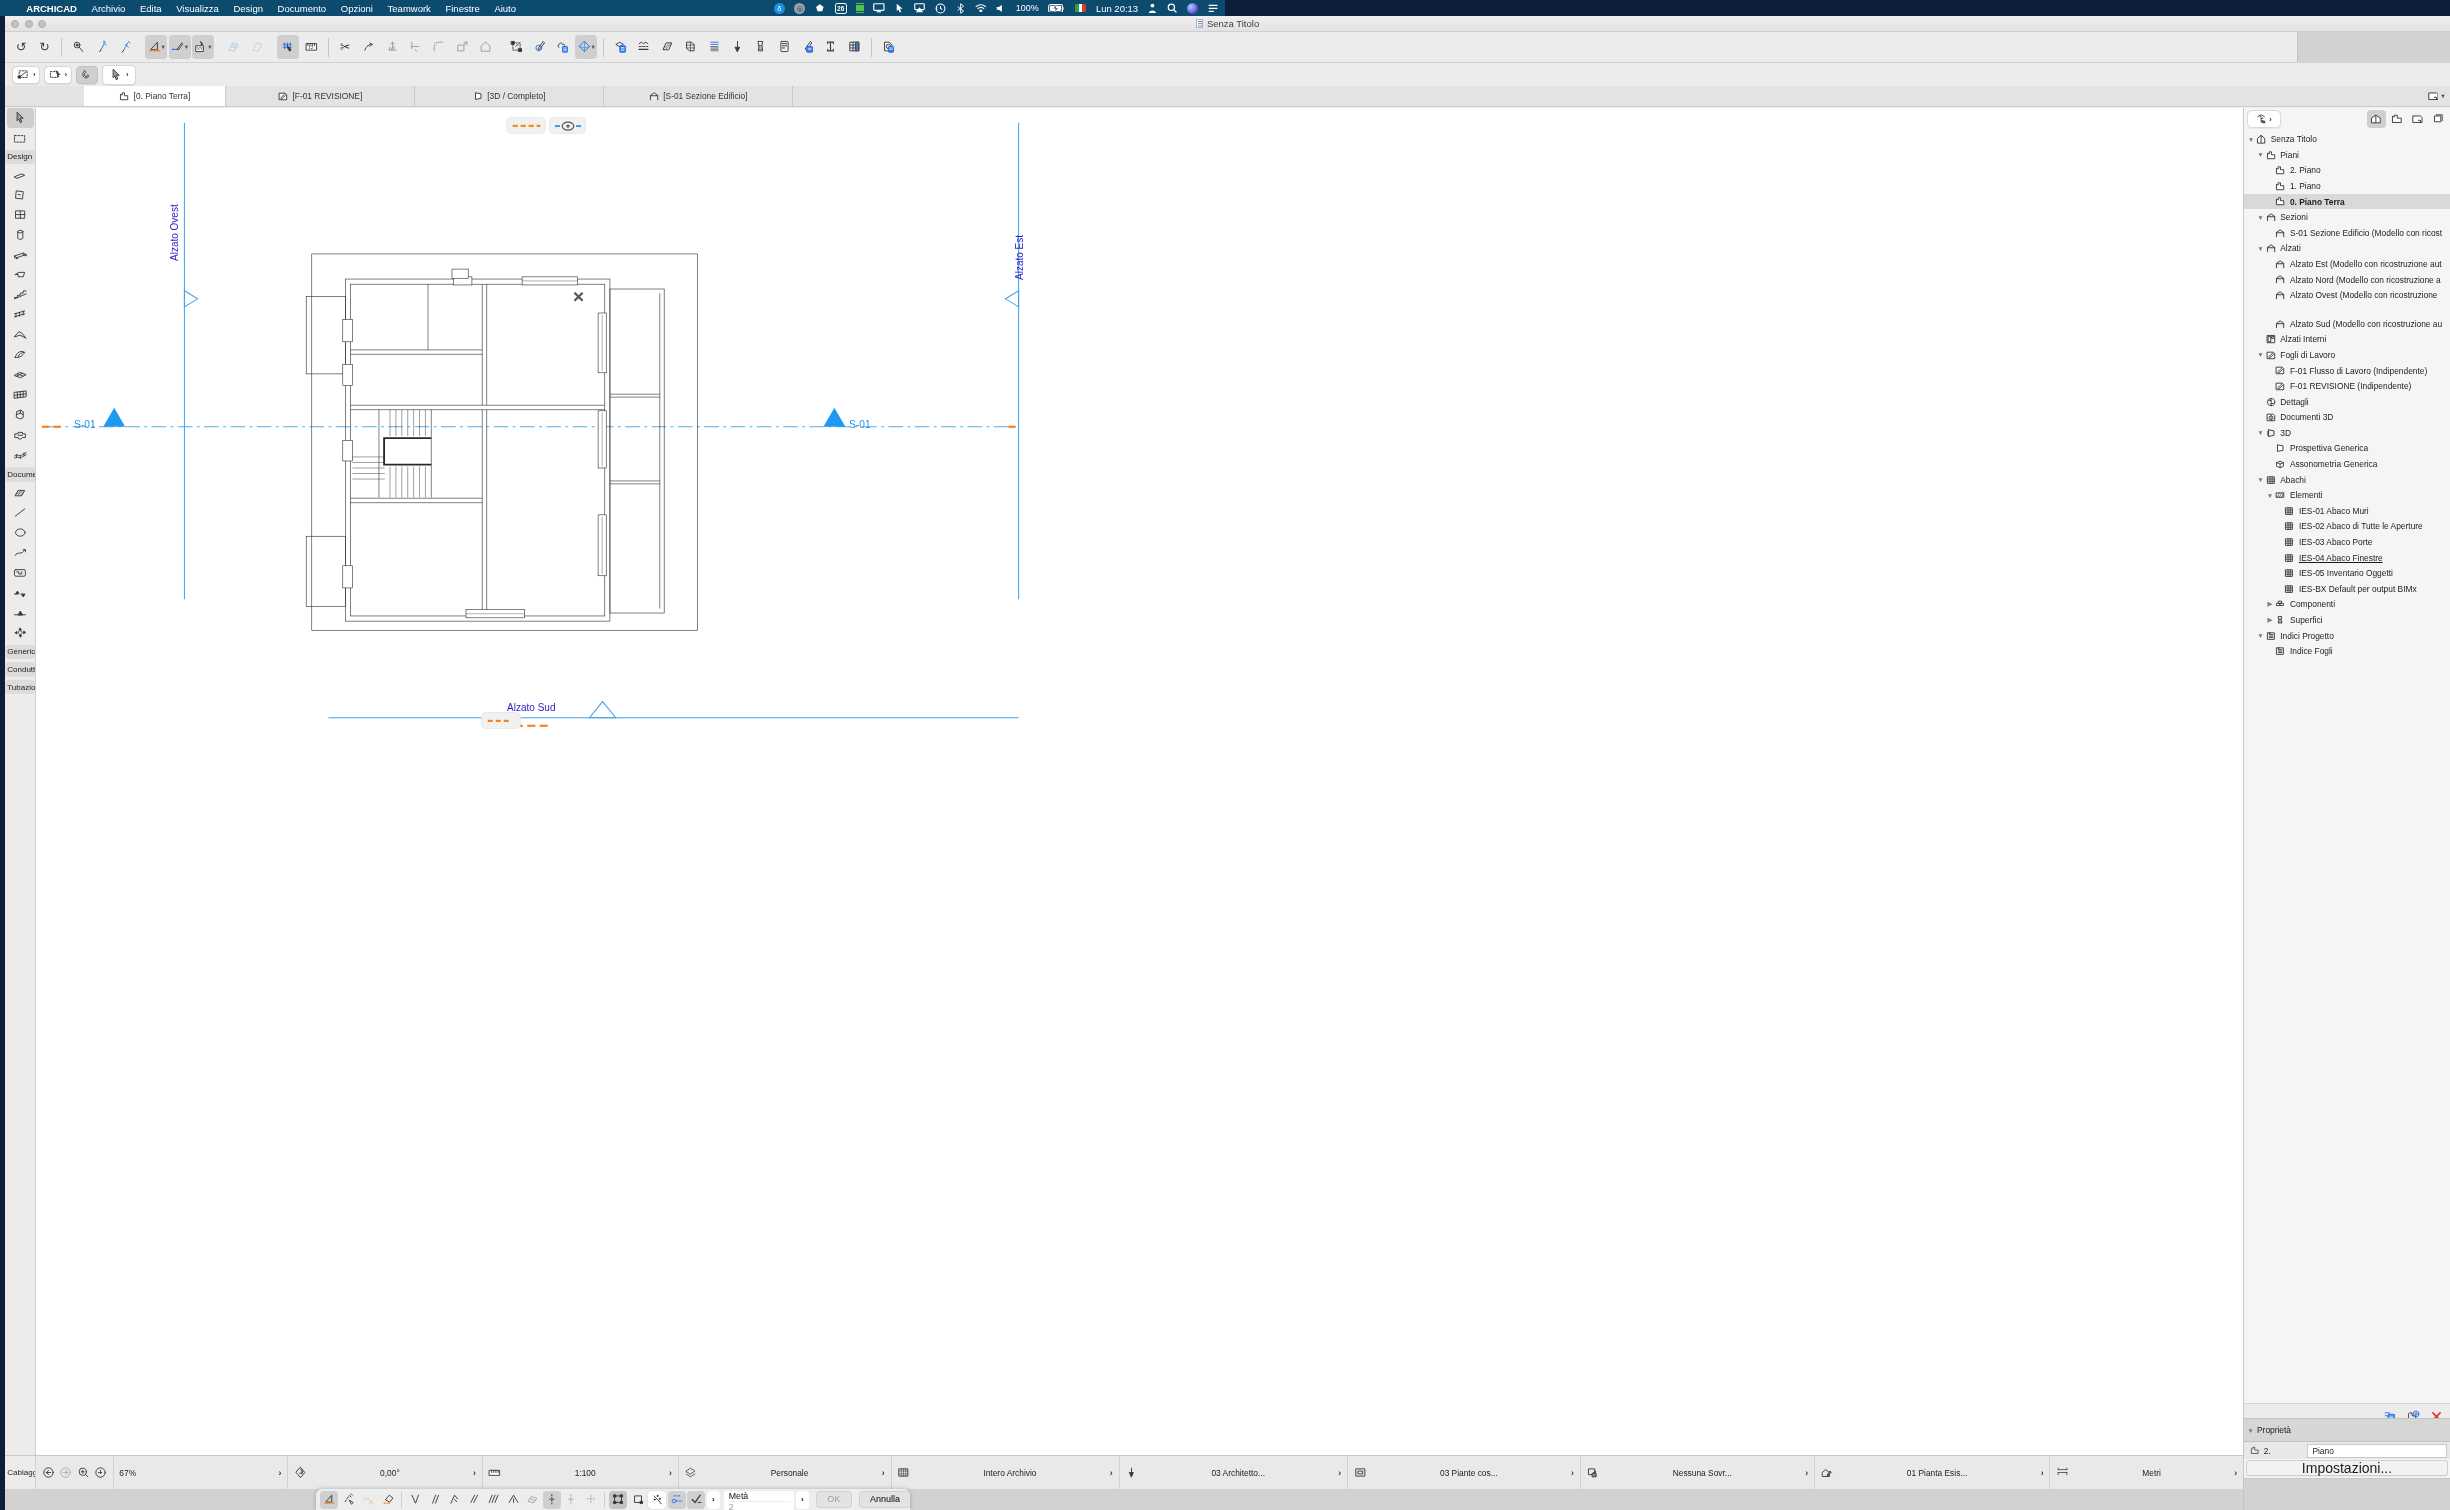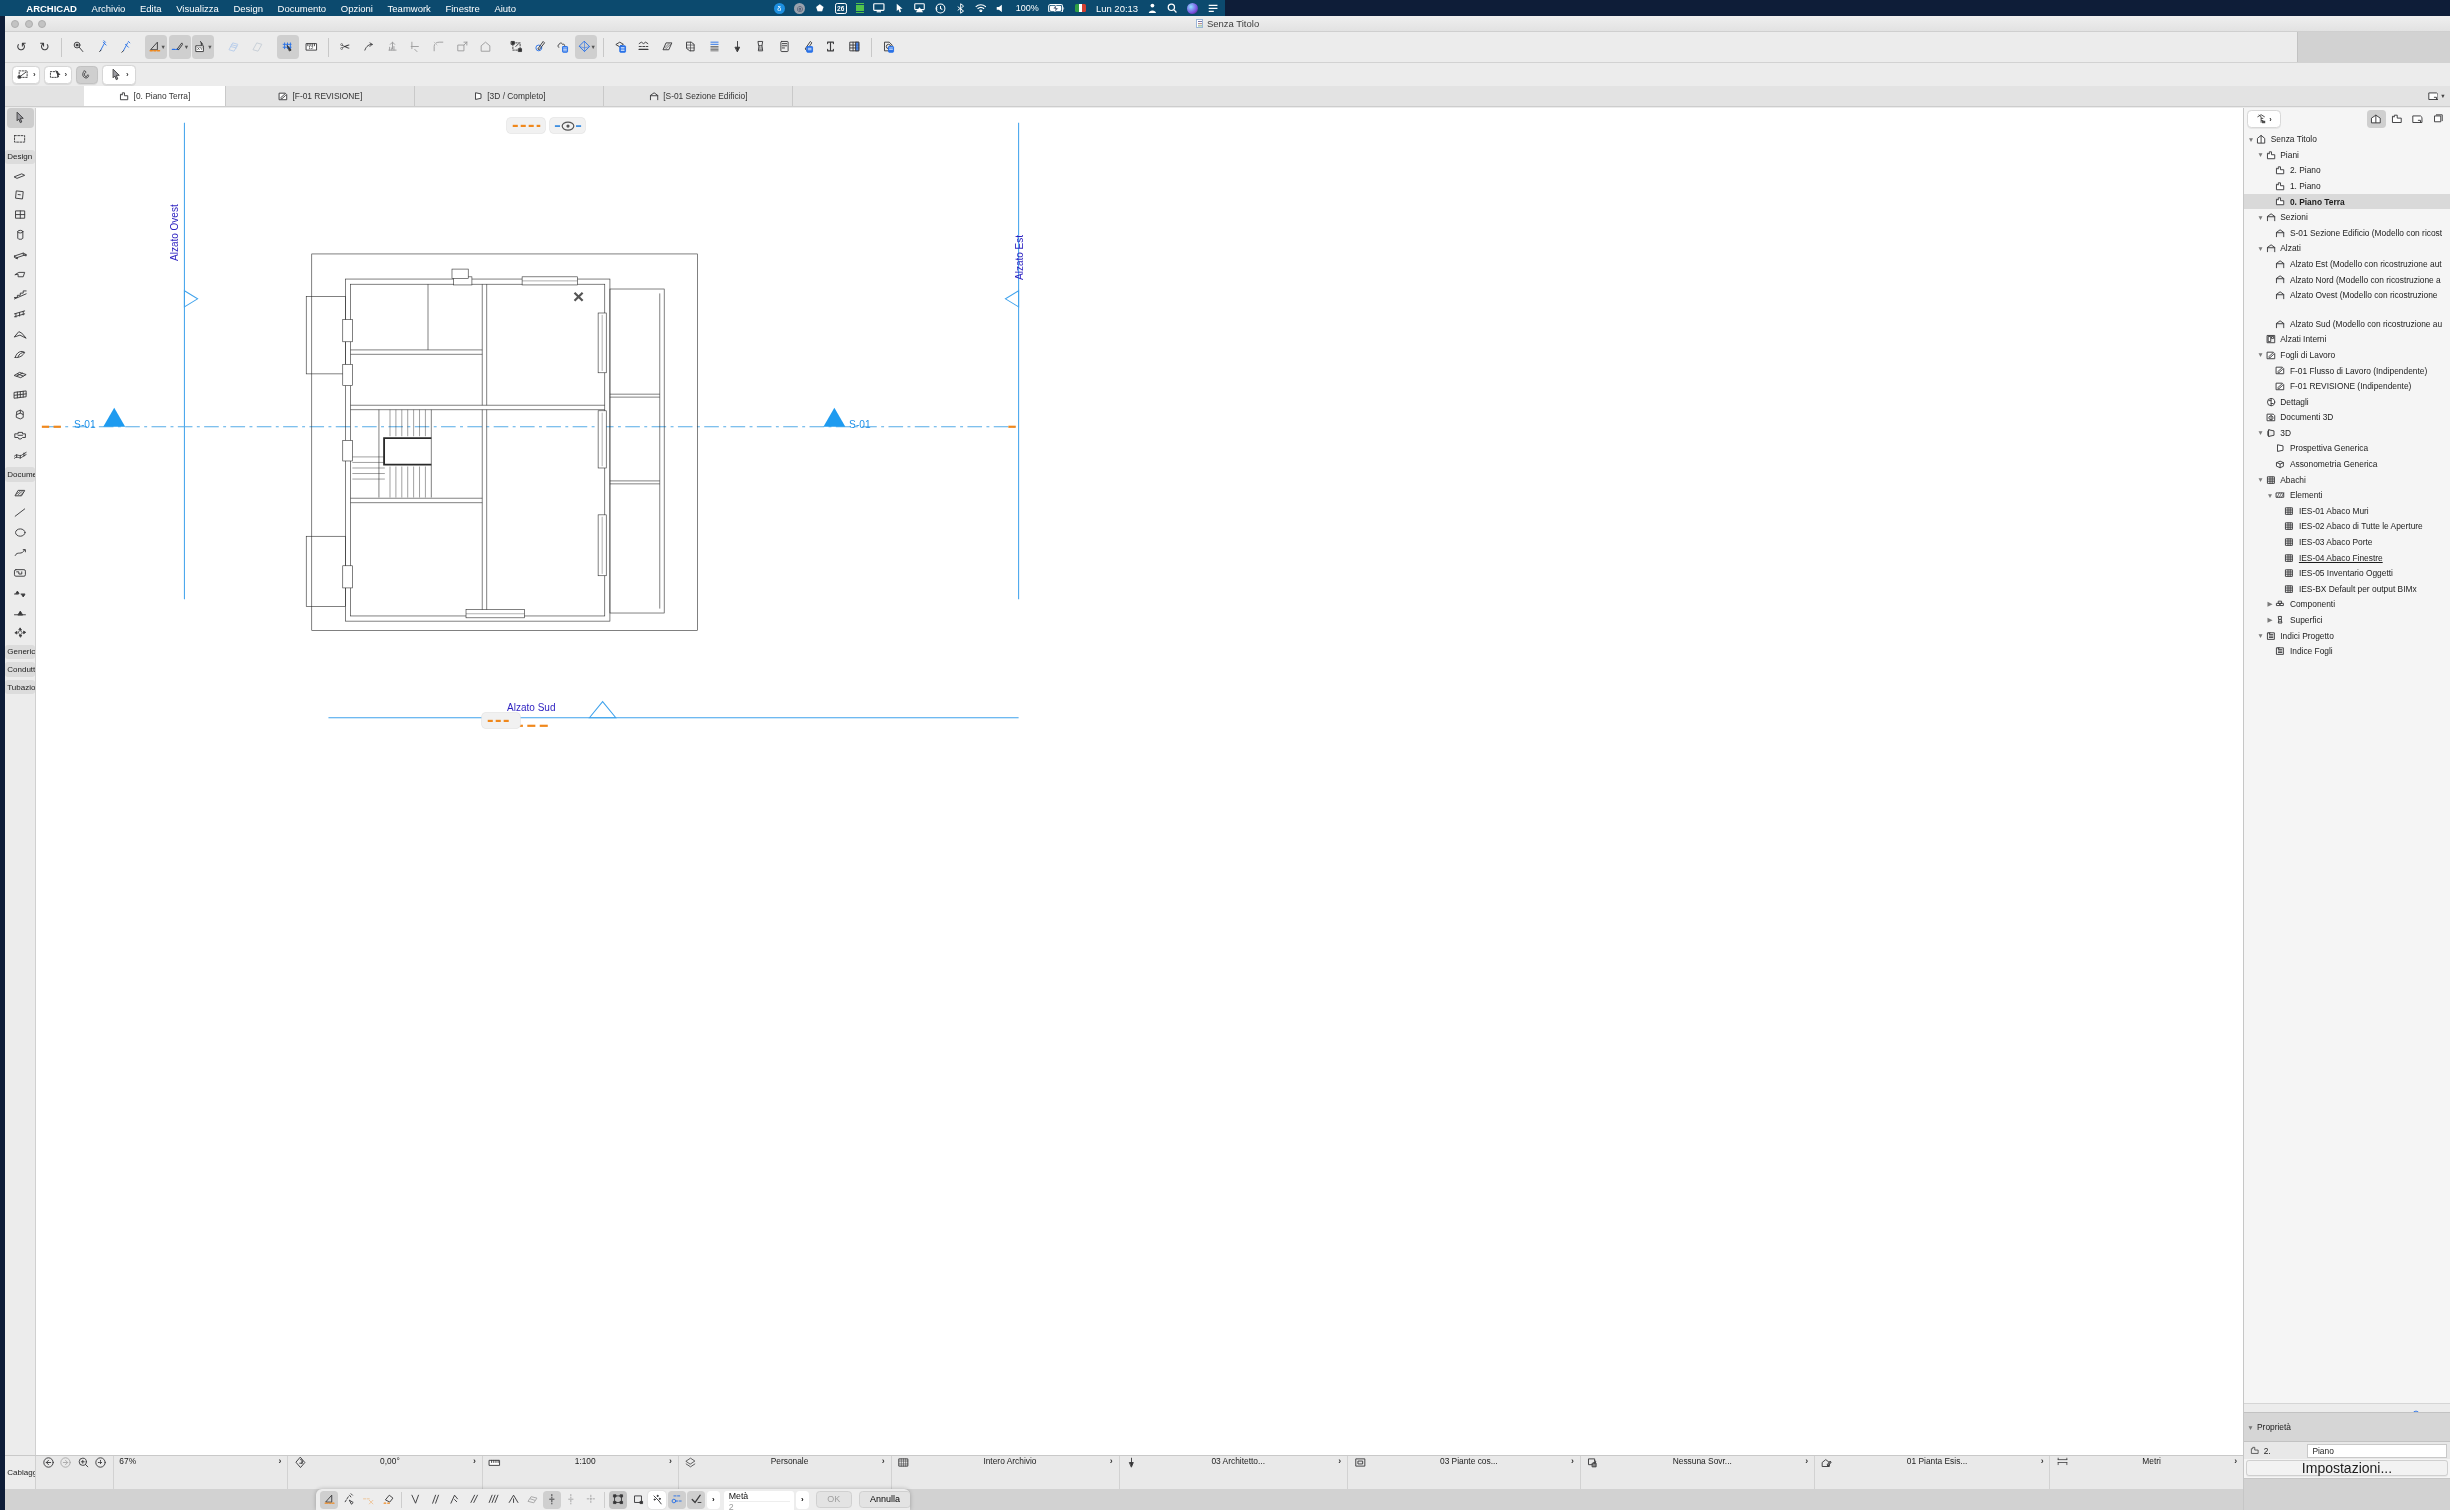--- a/index.html
+++ b/index.html
@@ -73,33 +73,33 @@
   .nav-mode.on{background:#cfcfcf;}
   #tree{position:absolute;left:0;right:0;top:23.4px;bottom:107px;overflow:hidden;}
   .trow{height:15.6px;display:flex;align-items:center;white-space:nowrap;overflow:hidden;}
   .trow.sel{background:#d9d9d9;}
   .trow .arr{width:8px;font-size:6.6px;color:#7a7a7a;text-align:center;flex:0 0 8px;}
   .trow .ticon{width:13px;flex:0 0 13px;display:flex;justify-content:center;}
   .trow .tlabel{margin-left:2.9px;}
   .trow.bold .tlabel{font-weight:bold;}
   #nav-footer{position:absolute;left:0;right:0;bottom:81px;height:26px;background:#ececec;border-top:0.7px solid #d5d5d5;
     display:flex;align-items:center;justify-content:flex-end;gap:10.2px;padding-right:7.3px;}
-  #nav-props-hdr{position:absolute;left:0;right:0;bottom:68px;height:30px;background:#d6d6d6;border-top:0.7px solid #c2c2c2;border-bottom:0.7px solid #c2c2c2;display:flex;align-items:center;font-size:8.4px;}
+  #nav-props-hdr{position:absolute;left:0;right:0;bottom:68px;height:24px;background:#d6d6d6;border-top:0.7px solid #c2c2c2;border-bottom:0.7px solid #c2c2c2;display:flex;align-items:center;font-size:8.4px;}
   #nav-props-hdr .arr{width:13px;text-align:center;font-size:6.6px;color:#777;}
   #nav-prop-row{position:absolute;left:0;right:0;bottom:51px;height:17px;display:flex;align-items:center;background:#e8e8e8;}
   #prop-num{width:63px;display:flex;align-items:center;gap:4.4px;padding-left:5.8px;}
   #prop-val{flex:1;height:14px;background:#fff;border:0.7px solid #c9c9c9;margin-right:2.9px;display:flex;align-items:center;padding-left:4.4px;}
   #nav-settings{position:absolute;left:2.2px;right:2.2px;bottom:34px;height:16px;background:#f2f2f2;border:0.7px solid #cfcfcf;border-radius:2.9px;
     display:flex;align-items:center;justify-content:center;font-size:14px;box-shadow:0 0.7px 0.7px rgba(0,0,0,.05);}
   #nav-bottomfill{position:absolute;left:0;right:0;bottom:0;height:32px;background:#d2d2d2;border-top:0.7px solid #c6c6c6;}
   
   #statusbar{position:absolute;left:0;right:207px;bottom:21px;height:34px;background:#e9e9e9;border-top:0.7px solid #c9c9c9;
     display:flex;align-items:center;font-size:8.4px;color:#222;overflow:hidden;}
   .sb-sep{width:0.7px;height:100%;background:#d2d2d2;}
-  .sb-item{display:flex;align-items:flex-start;gap:4.4px;padding:0 5.8px;height:100%;}
+  .sb-item{display:flex;align-items:center;gap:4.4px;padding:0 5.8px;height:100%;}
   .sb-val{white-space:nowrap;}
   .sb-chev{font-weight:bold;color:#333;font-size:8.8px;}
   .sb-ic{display:inline-flex;width:13px;justify-content:center;}
   #sb-cablagg{width:31px;flex:0 0 31px;overflow:hidden;white-space:nowrap;font-size:8px;padding-left:2.2px;background:#ececec;height:100%;display:flex;align-items:center;border-right:0.7px solid #d0d0d0;}
   
   #bottomgray{position:absolute;left:0;right:207px;bottom:0;height:21px;background:#d2d2d2;}
   #palette{position:absolute;left:311px;bottom:0;width:594px;height:21px;background:#ededed;border-radius:5.8px 5.8px 0 0;
     box-shadow:0 0 4.4px rgba(0,0,0,.25);display:flex;align-items:flex-start;padding:1.5px 4.4px 0 4.4px;gap:1.5px;overflow:hidden;}
   .pal-btn{width:18px;height:18px;border-radius:3.7px;display:flex;align-items:center;justify-content:center;font-size:9.5px;color:#3a3a3c;flex:0 0 auto;}
   .pal-btn.on{background:#cfcfcf;}

